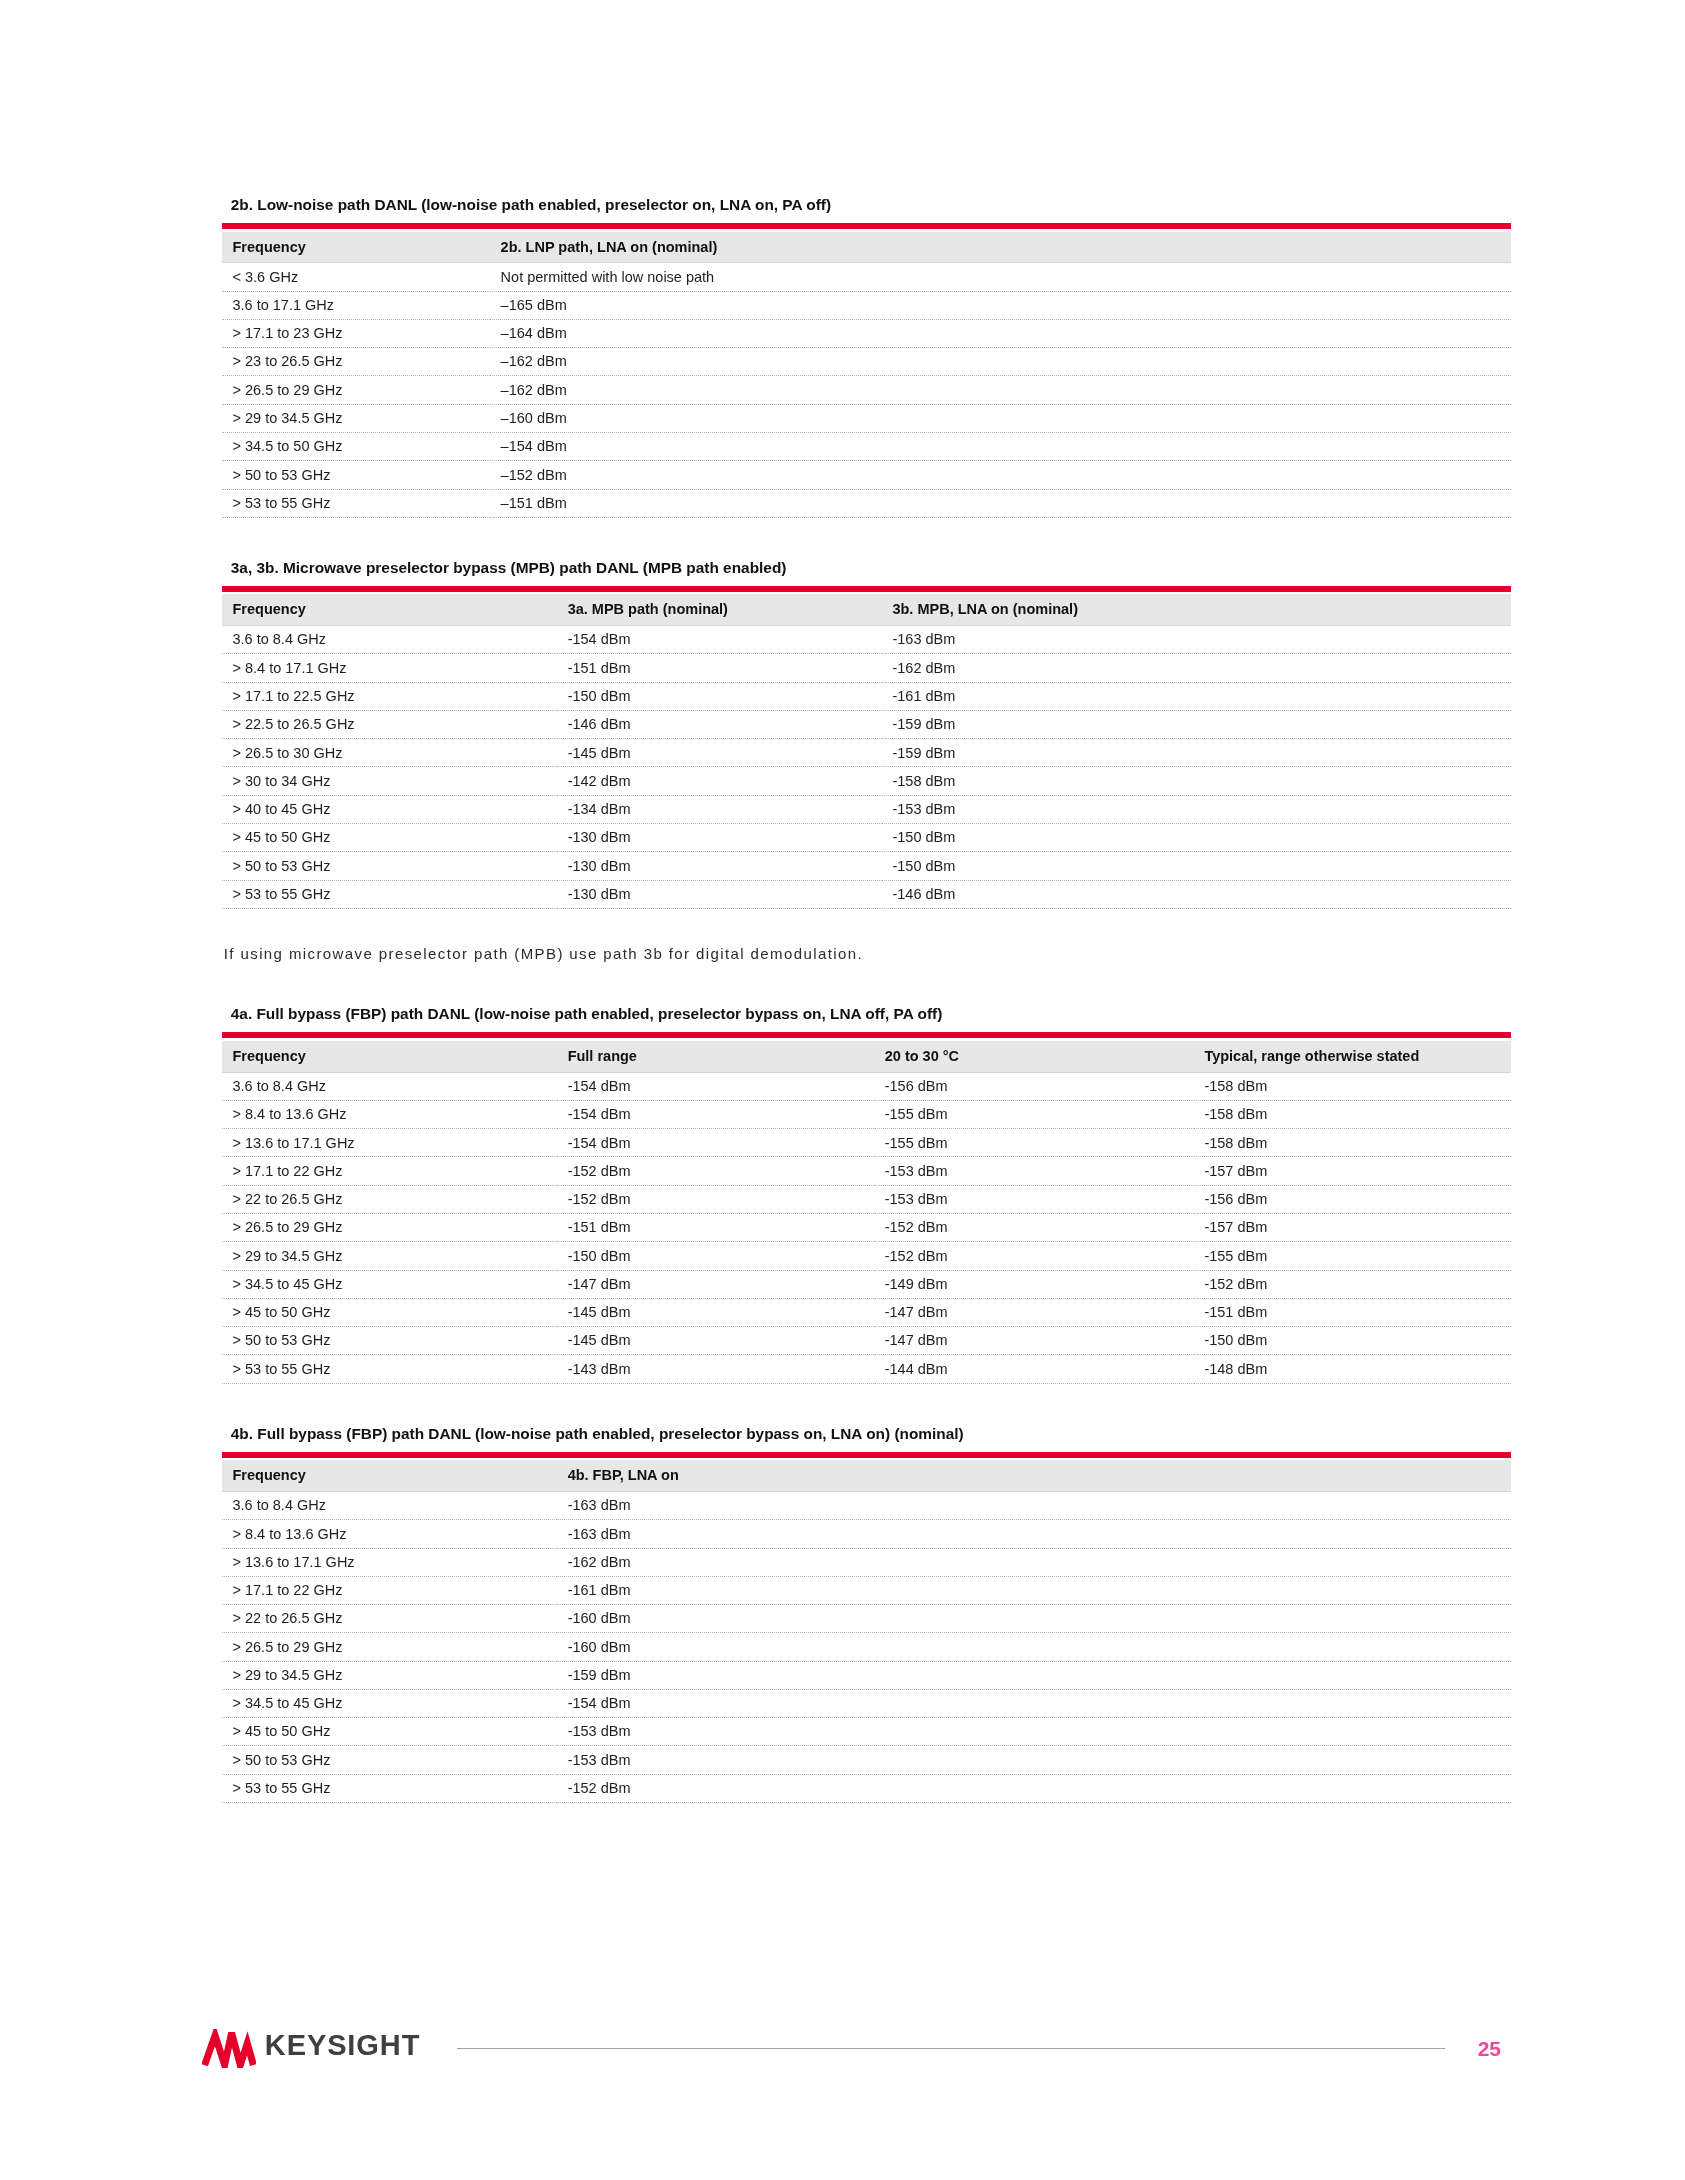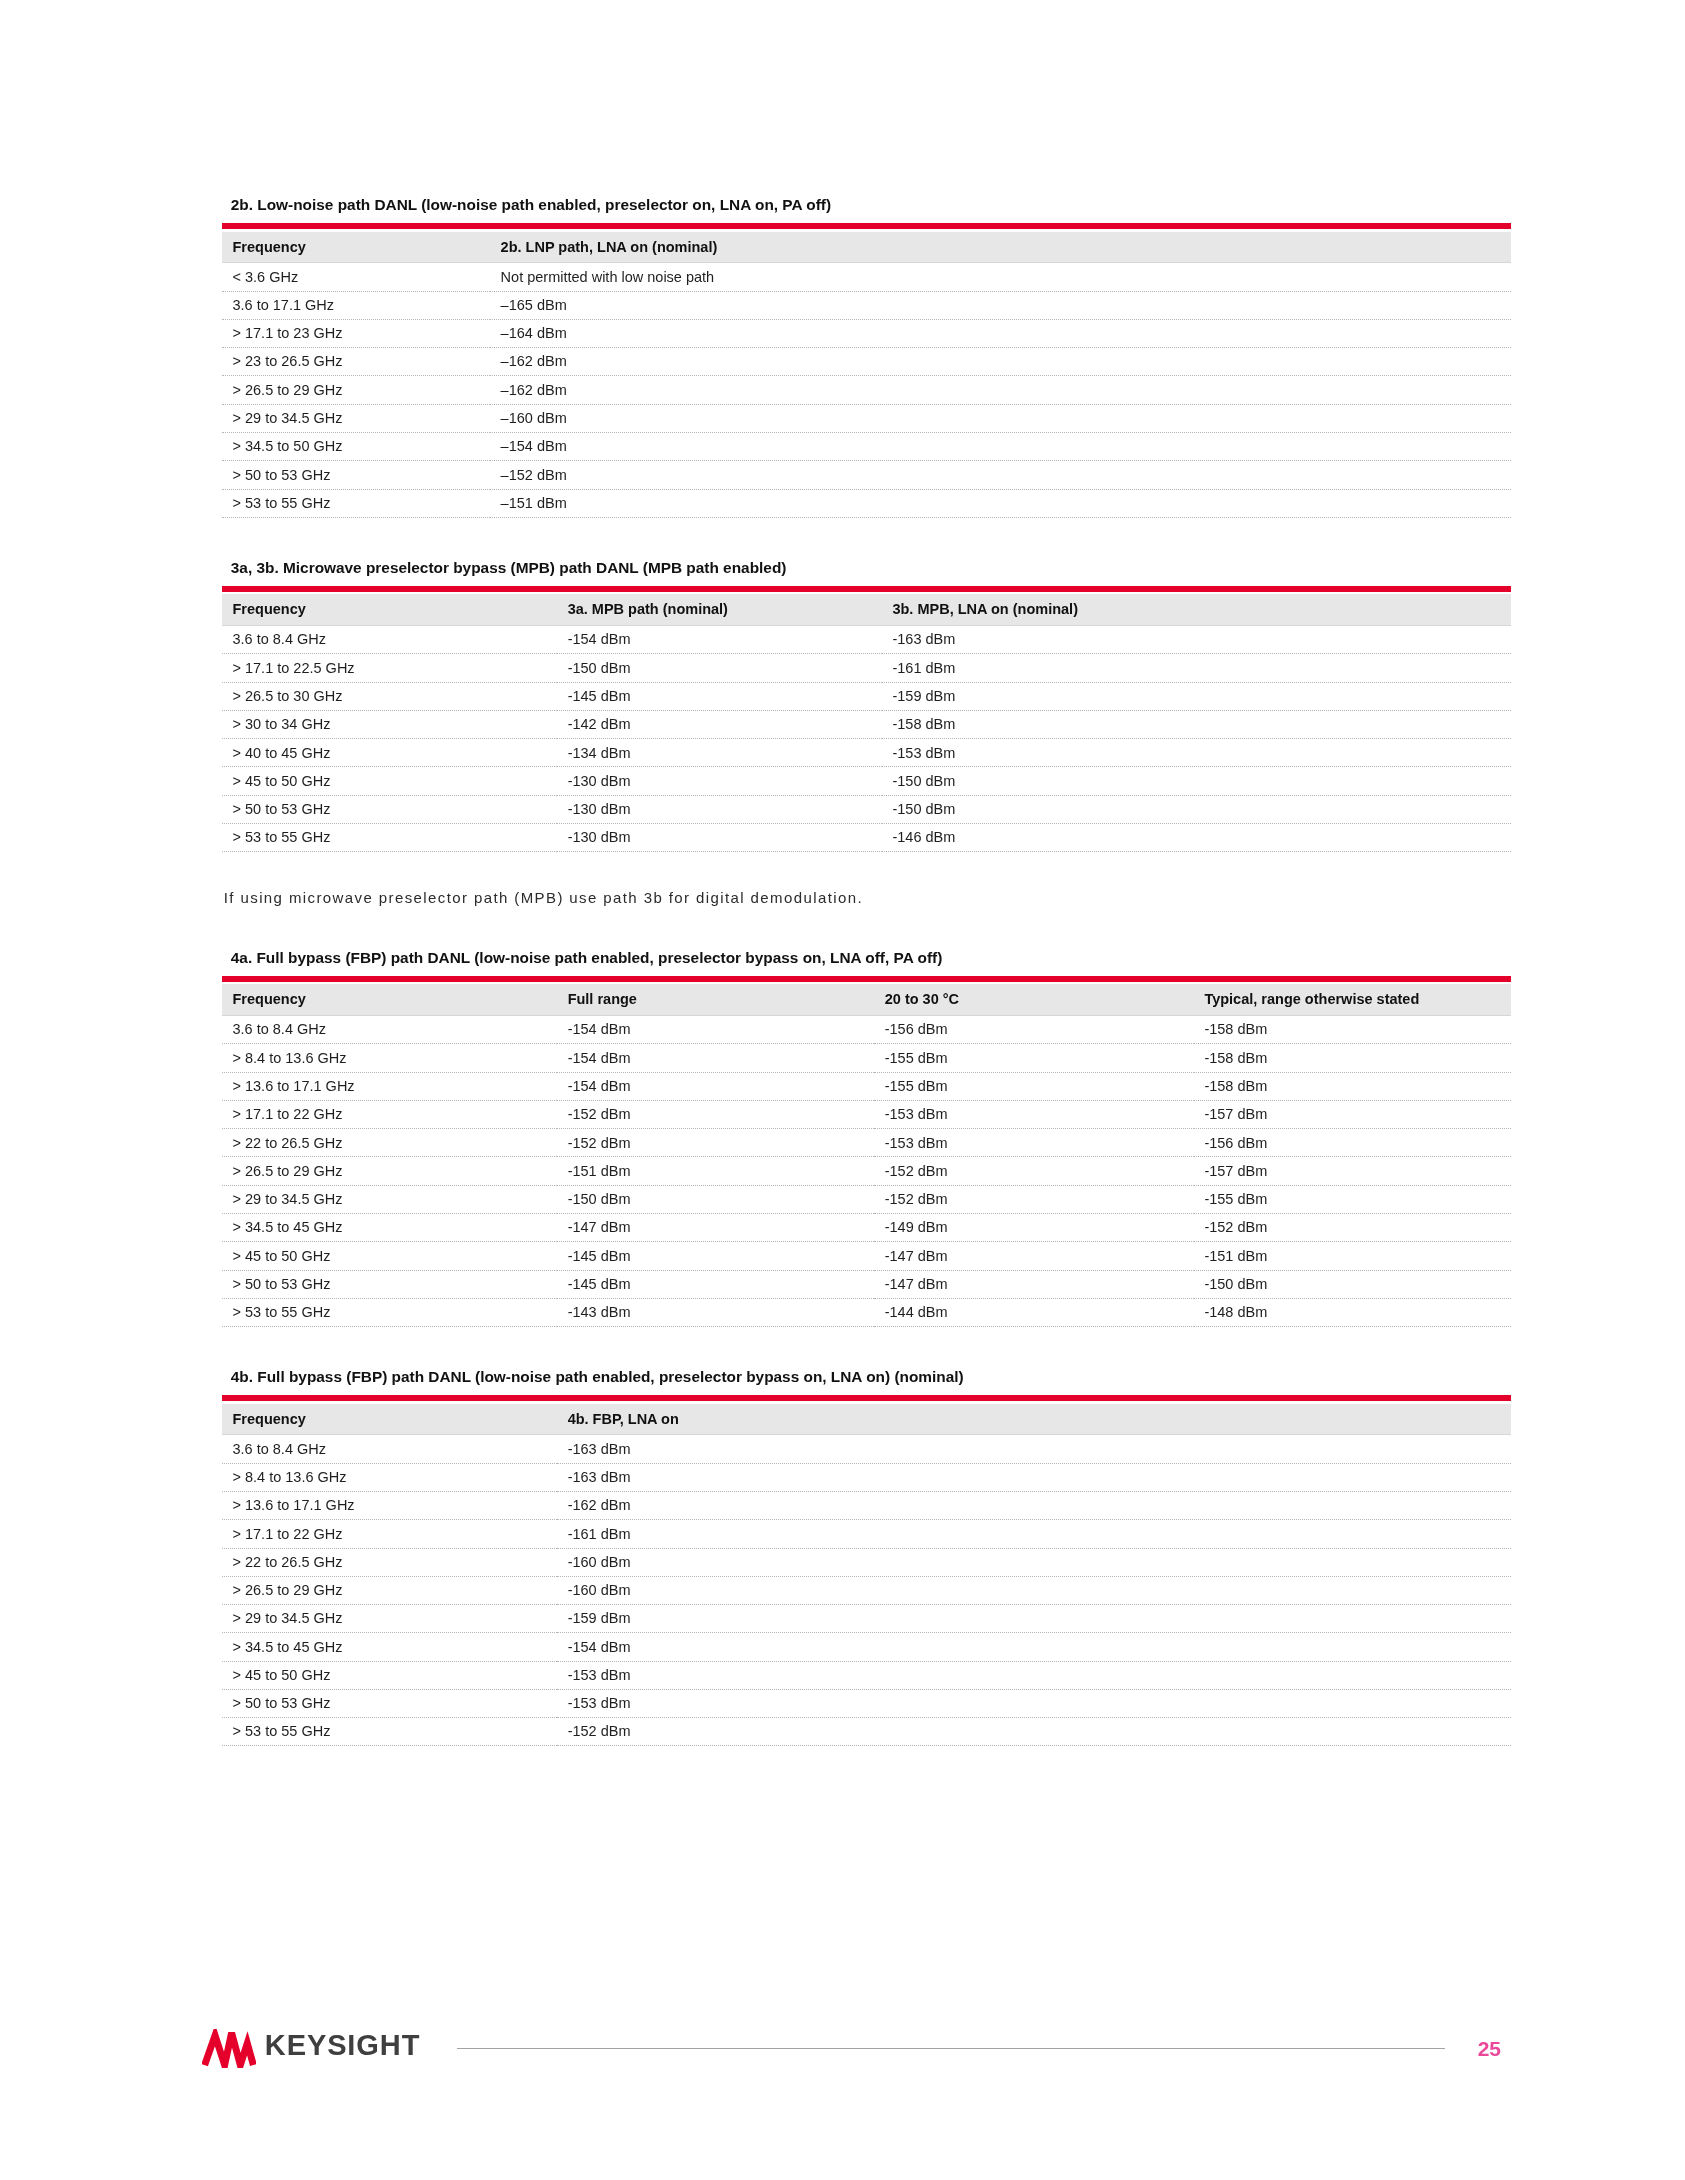--- a/index.html
+++ b/index.html
@@ -170,23 +170,33 @@
               <th>3b. MPB, LNA on (nominal)</th>
             </tr>
           </thead>
           <tbody>
             <tr>
               <td>3.6 to 8.4 GHz</td>
               <td>-154 dBm</td>
               <td>-163 dBm</td>
             </tr>
             <tr>
+              <td>&gt; 8.4 to 17.1 GHz</td>
+              <td>-151 dBm</td>
+              <td>-162 dBm</td>
+            </tr>
+            <tr>
               <td>&gt; 17.1 to 22.5 GHz</td>
               <td>-150 dBm</td>
               <td>-161 dBm</td>
+            </tr>
+            <tr>
+              <td>&gt; 22.5 to 26.5 GHz</td>
+              <td>-146 dBm</td>
+              <td>-159 dBm</td>
             </tr>
             <tr>
               <td>&gt; 26.5 to 30 GHz</td>
               <td>-145 dBm</td>
               <td>-159 dBm</td>
             </tr>
             <tr>
               <td>&gt; 30 to 34 GHz</td>
               <td>-142 dBm</td>
               <td>-158 dBm</td>

